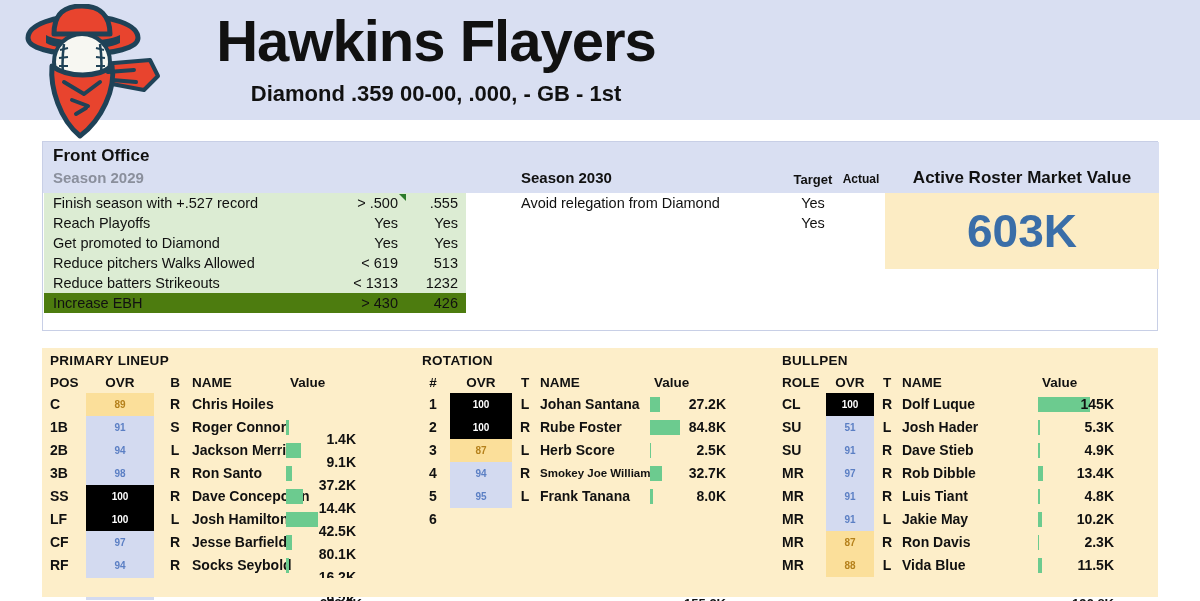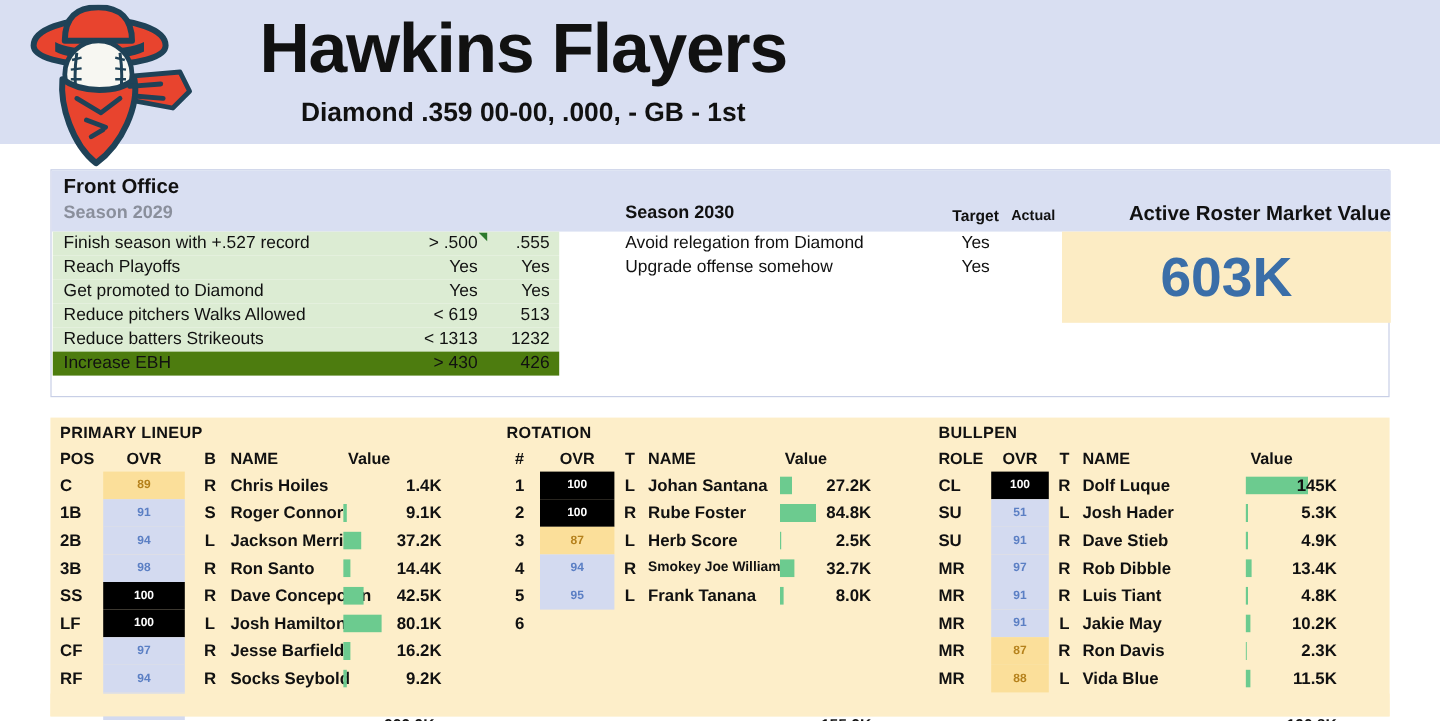--- a/index.html
+++ b/index.html
@@ -59,21 +59,21 @@
   }
   .fo-th-target {
     position: absolute; left: 746px; top: 30px; width: 48px; text-align: center;
     font-size: 13px; font-weight: 700; color: #111;
   }
   .fo-th-actual {
     position: absolute; left: 794px; top: 30px; width: 48px; text-align: center;
     font-size: 12px; font-weight: 700; color: #111;
   }
   .arm-title {
-    position: absolute; left: 842px; top: 26px; width: 274px; text-align: right;
+    position: absolute; left: 842px; top: 26px; width: 274px; text-align: center;
     font-size: 17px; font-weight: 700; color: #111;
   }
 
   
   .goals-left {
     position: absolute; left: 1px; top: 51px; width: 422px;
   }
   .goal-row {
     position: relative; height: 20px; line-height: 20px;
     font-size: 14.5px; color: #111;
@@ -173,21 +173,21 @@
   .col-lineup .hd-ovr  { left: 44px; width: 68px; text-align: center; }
   .col-lineup .hd-b    { left: 126px; width: 14px; text-align: center; }
   .col-lineup .hd-name { left: 150px; }
   .col-lineup .hd-val  { left: 248px; }
 
   .col-lineup .c-pos   { left: 8px; }
   .col-lineup .ovr-cell{ left: 44px; width: 68px; }
   .col-lineup .c-hand  { left: 126px; width: 14px; }
   .col-lineup .c-name  { left: 150px; }
   .col-lineup .barwrap { left: 244px; width: 58px; }
-  .col-lineup .c-val   { left: 236px; width: 90px; }
+  .col-lineup .c-val   { left: 224px; width: 90px; margin-top: 35px; }
 
   
   .col-rot .hd-pos  { left: 8px; width: 22px; text-align: center; }
   .col-rot .hd-ovr  { left: 36px; width: 62px; text-align: center; }
   .col-rot .hd-b    { left: 104px; width: 14px; text-align: center; }
   .col-rot .hd-name { left: 126px; }
   .col-rot .hd-val  { left: 240px; }
 
   .col-rot .c-pos   { left: 8px; width: 22px; text-align: center; }
   .col-rot .ovr-cell{ left: 36px; width: 62px; }
@@ -302,21 +302,20 @@
         <span class="goal-actual">426</span>
       </div>
     </div>
   <div class="goals-right" id="goals-right">
       <div class="goal-row2">
         <span class="goal2-label">Avoid relegation from Diamond</span>
         <span class="goal2-target">Yes</span>
         <span class="goal2-actual"></span>
       </div>
       <div class="goal-row2">
-        <span class="goal2-label">Upgrade offense somehow</span>
         <span class="goal2-target">Yes</span>
         <span class="goal2-actual"></span>
       </div>
     </div>
 
   <div class="arm-box">
     <span class="arm-value">603K</span>
   </div>
 </div>
 

